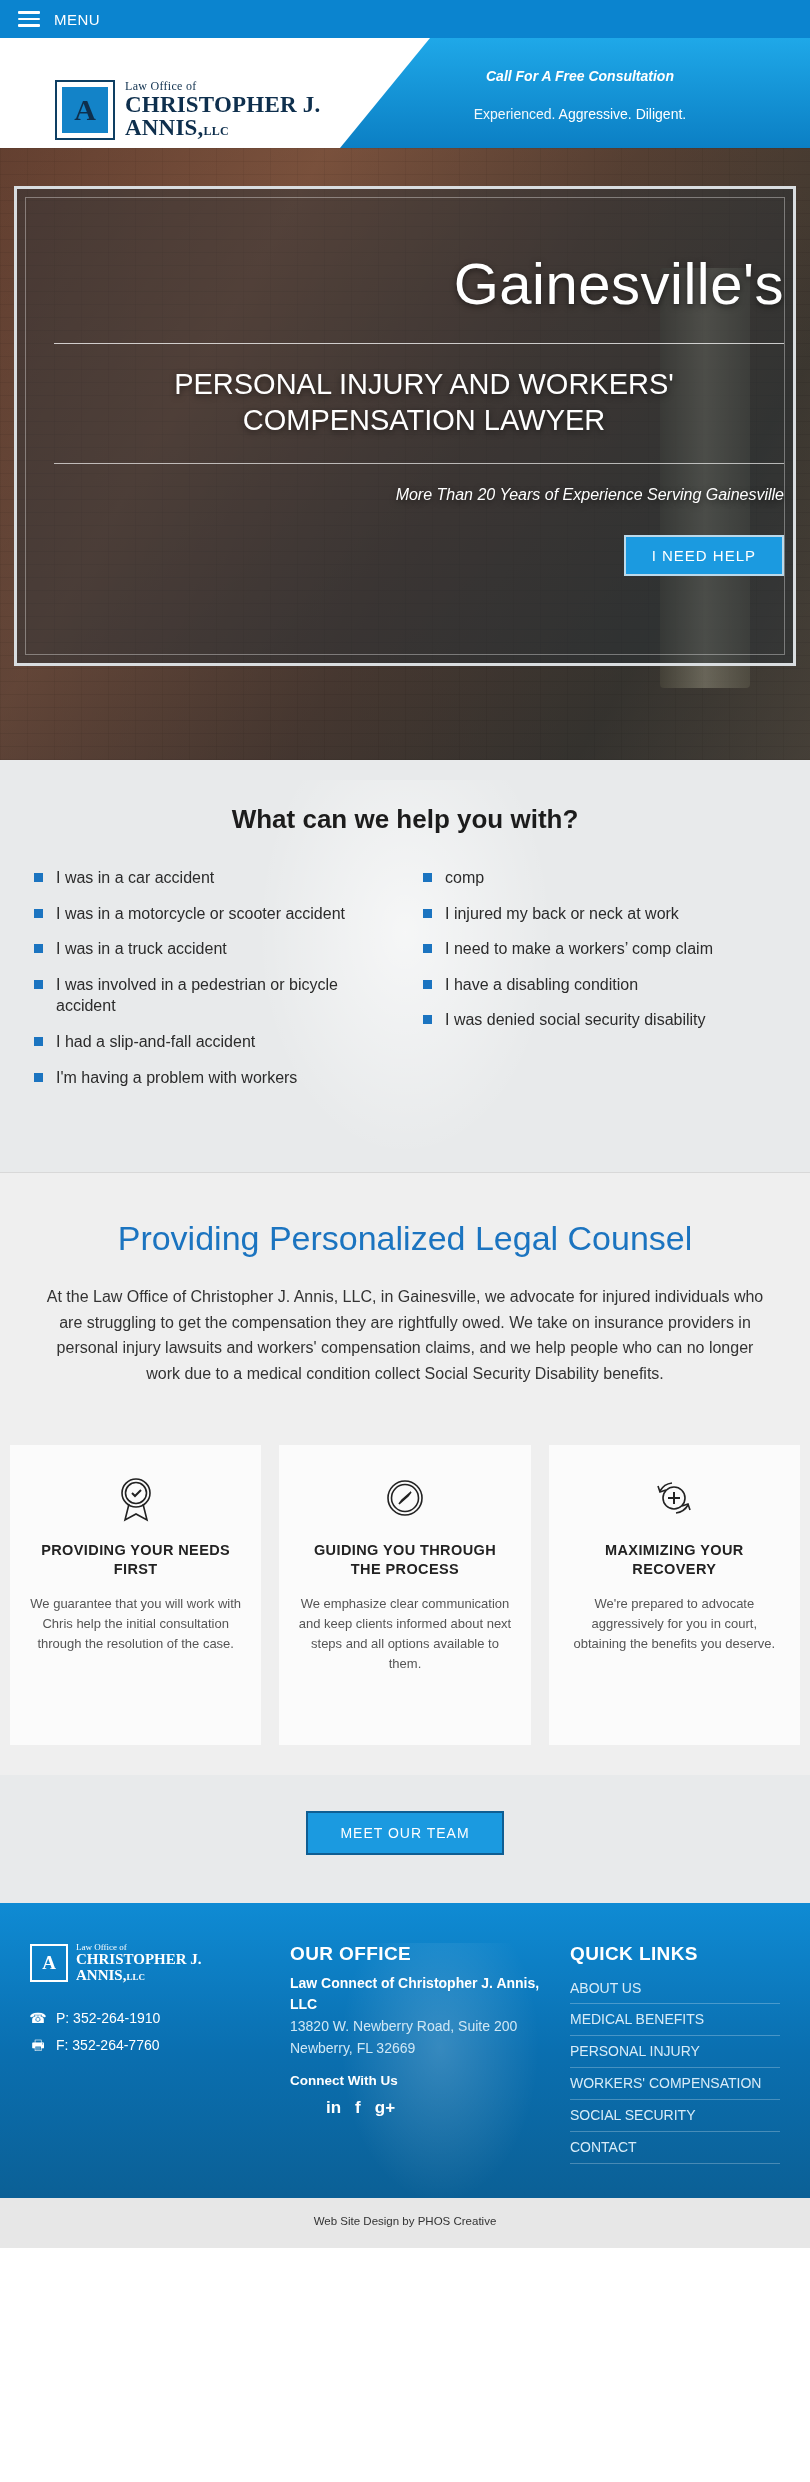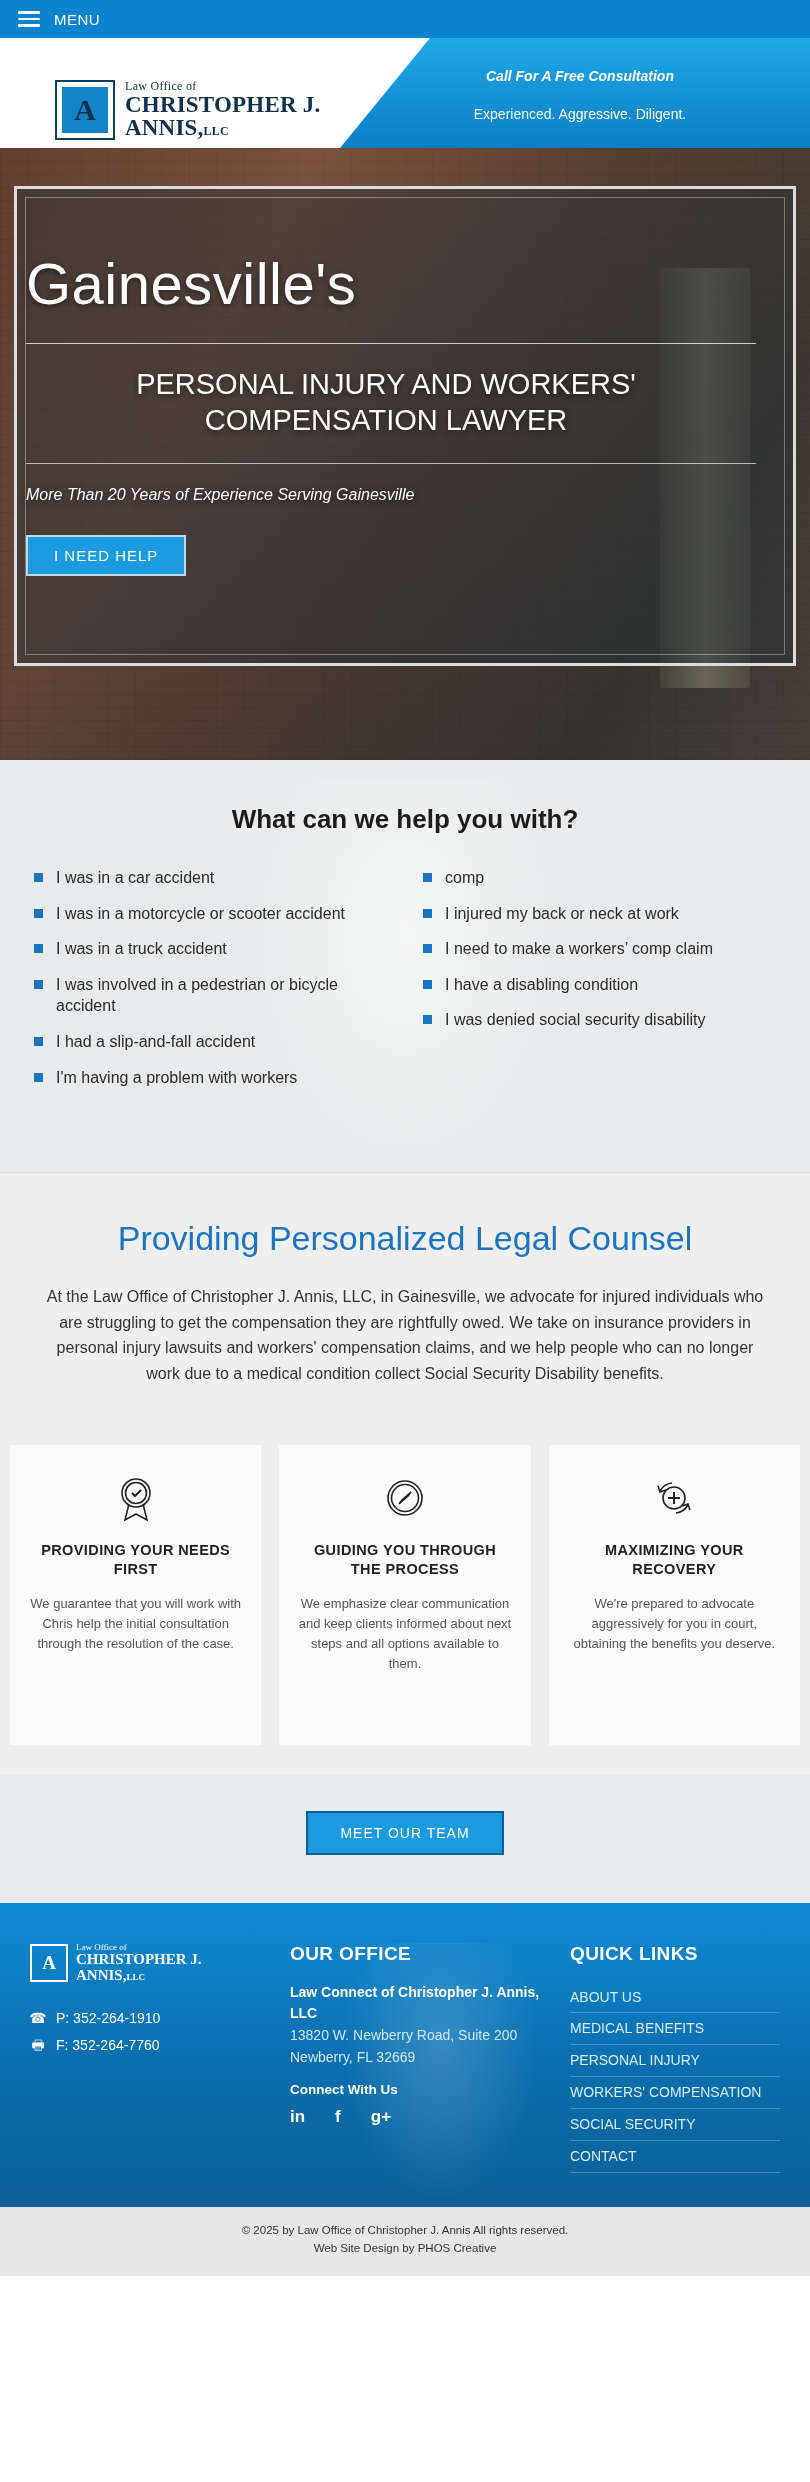--- a/index.html
+++ b/index.html
@@ -111,21 +111,21 @@
     position:absolute;
     left: 14px; right: 14px; top: 38px;
     height: 480px;
     border: 3px solid #d9dde0;
     background: rgba(40,48,56,.45);
     padding: 8px;
   }
   .hero-inner {
     border: 1px solid rgba(255,255,255,.35);
     height: 100%;
-    display:flex; flex-direction:column; align-items:flex-start; justify-content:flex-start;
+    display:flex; flex-direction:column; align-items:flex-end; justify-content:flex-start;
     padding-top: 52px;
     color:#fff; text-align:center;
   }
   .hero-h1 {
     font-size: 58px; font-weight: normal; letter-spacing: .5px;
     text-shadow: 0 2px 6px rgba(0,0,0,.5);
   }
   .hr-thin {
     width: 730px; height:1px; background: rgba(255,255,255,.75);
     margin: 26px 0 22px;
@@ -254,26 +254,26 @@
     font-family:"Liberation Serif", serif; font-weight:bold; font-size:19px; color:#fff;
   }
   .flogo .ftext { font-family:"Liberation Serif", serif; line-height:1.05; }
   .flogo .ftext .a { font-size: 9px; }
   .flogo .ftext .b { font-size: 15px; font-weight:bold; }
   .flogo .ftext .c { font-size: 15px; font-weight:bold; }
   .flogo .ftext .c small { font-size: 9px; }
   .fcontact { font-size: 14px; line-height: 1.9; }
   .fcontact div { display:flex; align-items:center; gap:10px; }
   .fcontact .gi { width:16px; display:inline-flex; justify-content:center; }
-  .footer h4 { font-size: 19px; letter-spacing:.4px; margin-bottom: 17px; }
+  .footer h4 { font-size: 19px; letter-spacing:.4px; margin-bottom: 8px; }
   .faddr { font-size: 14px; line-height: 1.55; }
   .faddr .strong { font-weight: bold; }
   .faddr .muted { color:#cfe7f5; }
   .connect { margin-top: 14px; font-weight: bold; font-size: 13.5px; }
-  .social { margin-top: 10px; display:flex; gap: 30px; font-size: 17px; font-weight:bold; }
+  .social { margin-top: 10px; display:flex; gap: 14px; font-size: 17px; font-weight:bold;margin-left:36px; }
   .social span { cursor:pointer; }
   .qlinks { list-style:none; }
   .qlinks li {
     font-size: 14px; color:#d8ecf8; padding: 6px 0;
     border-bottom: 1px solid rgba(255,255,255,.25);
     cursor:pointer; line-height:1.35;
   }
 
   
   .copyright {
@@ -465,15 +465,14 @@
         <li>PERSONAL INJURY</li>
         <li>WORKERS' COMPENSATION</li>
         <li>SOCIAL SECURITY</li>
         <li>CONTACT</li>
       </ul>
     </div>
   </div>
 </div>
 
 <div class="copyright">
-  <div>© 2025 by Law Office of Christopher J. Annis All rights reserved.</div>
   <div>Web Site Design by PHOS Creative</div>
 </div>
 
 </body></html>

